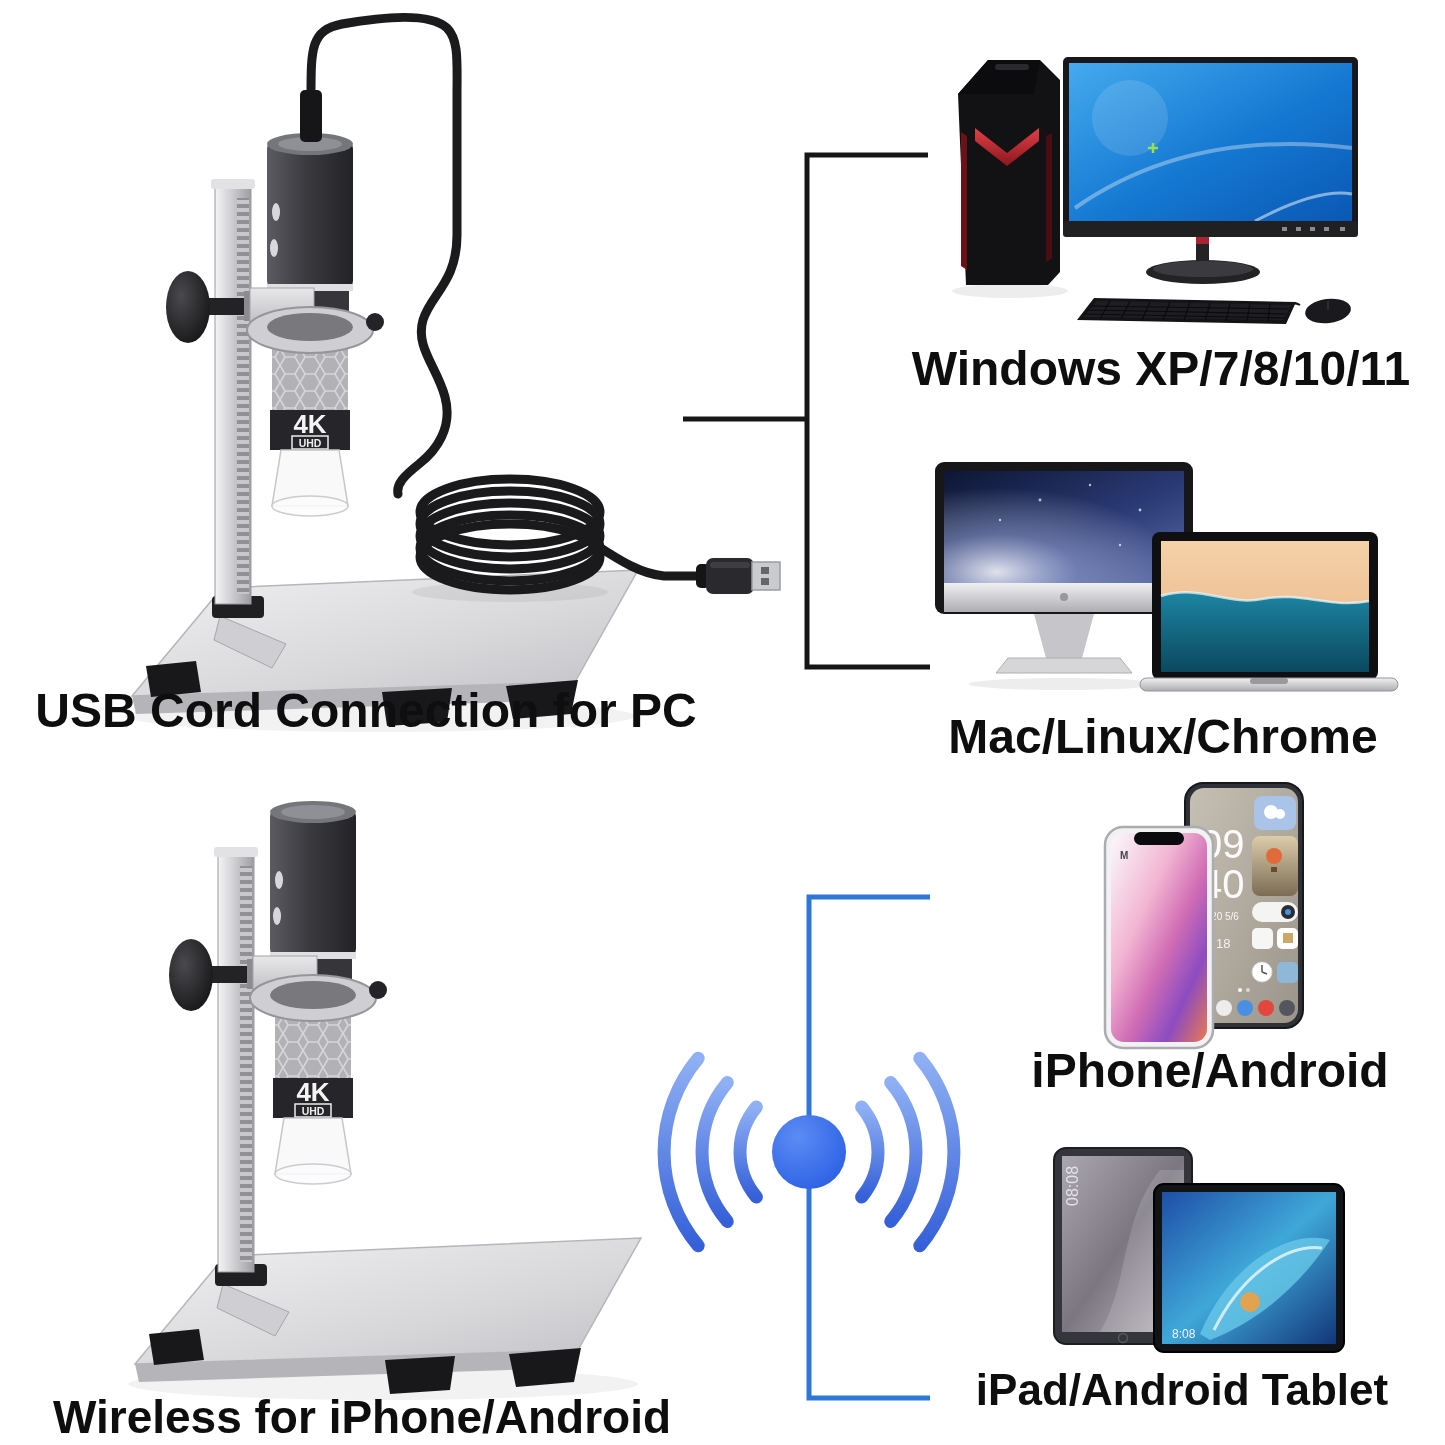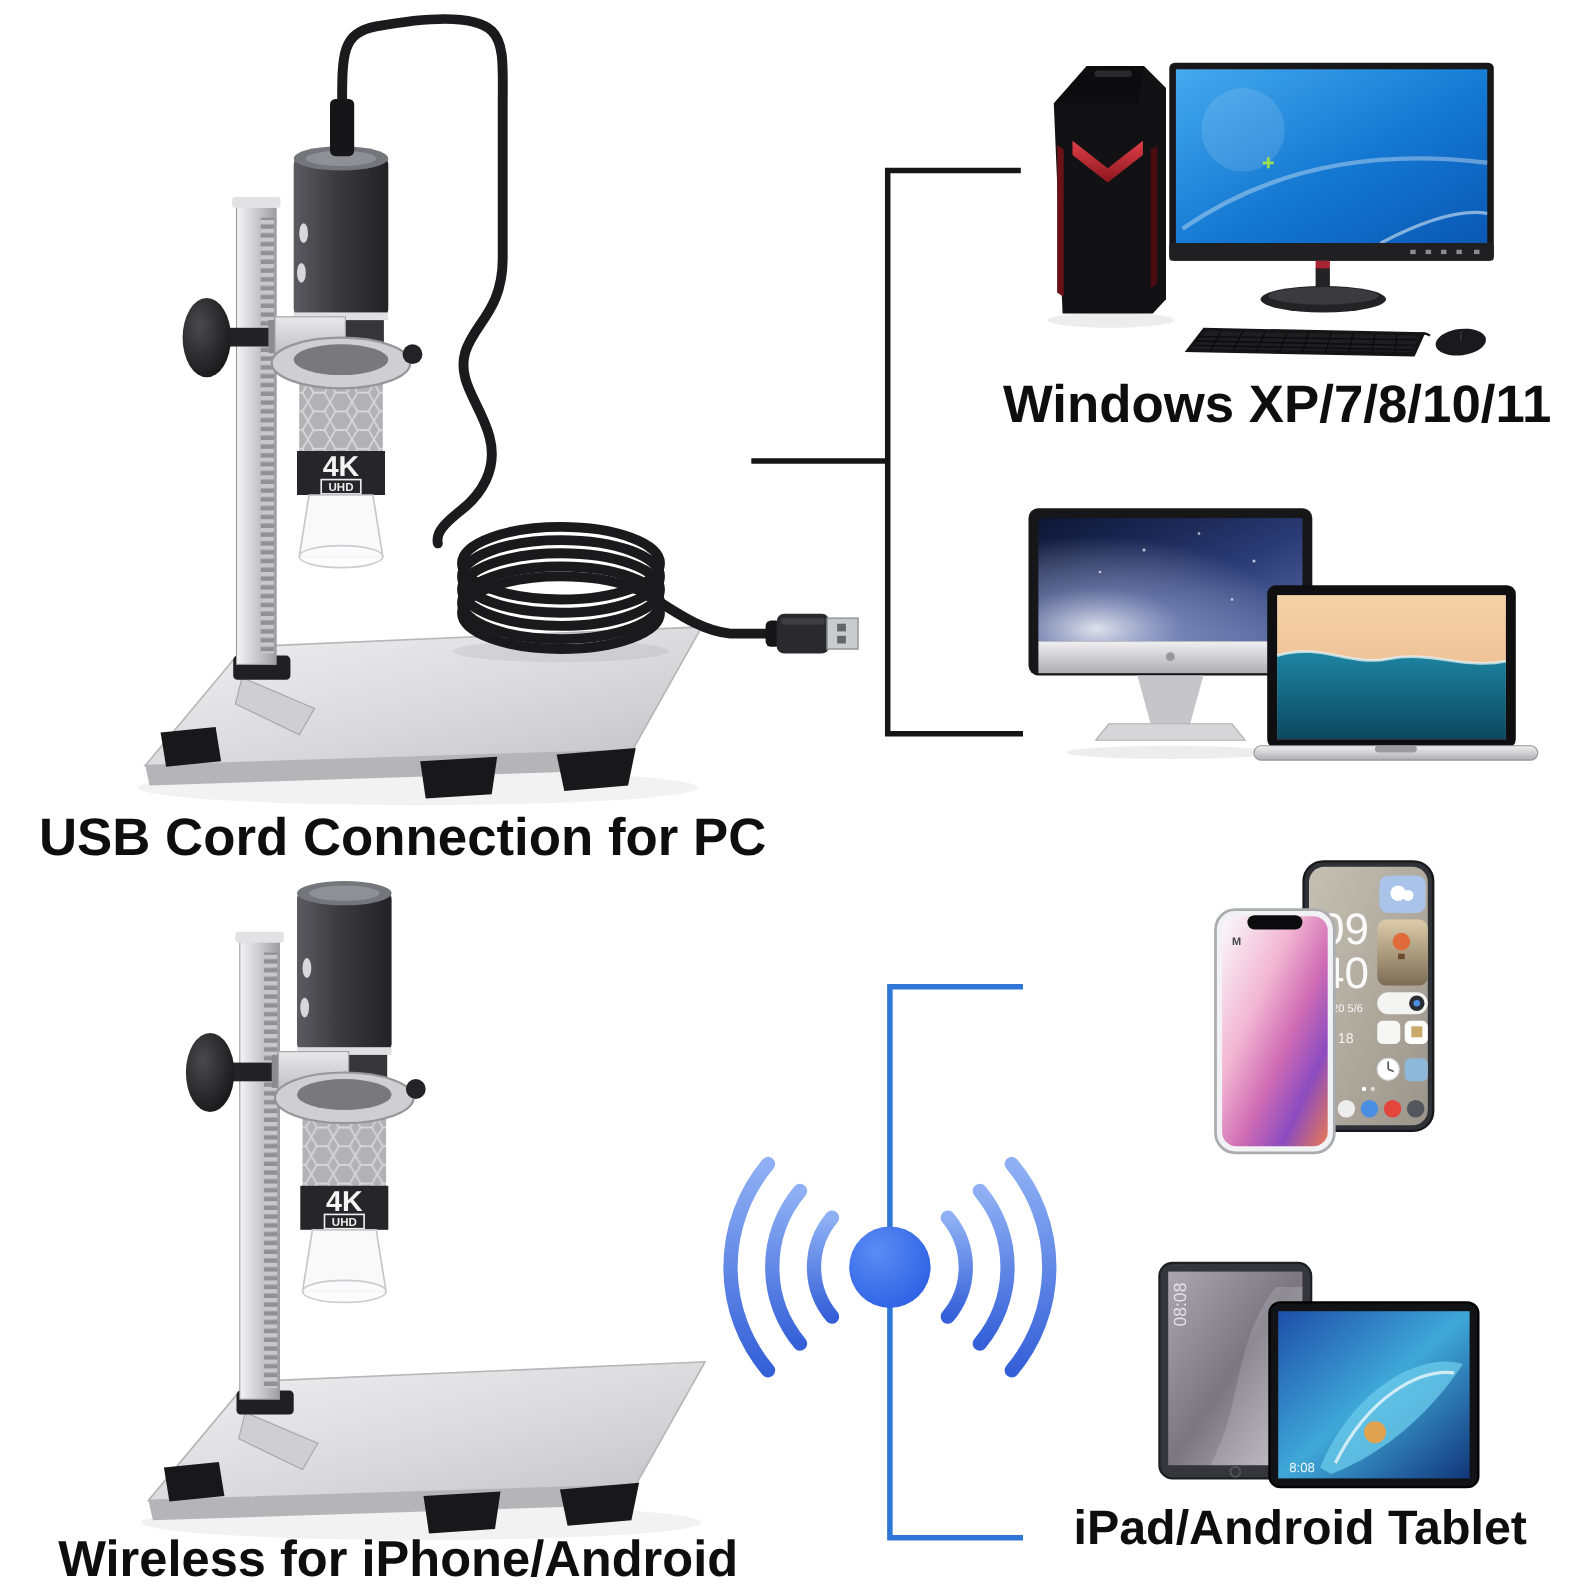--- a/index.html
+++ b/index.html
@@ -332,18 +332,20 @@
   <g>
     <rect x="1154" y="1184" width="190" height="168" rx="10" fill="#121316" stroke="#000000" stroke-width="2"></rect>
     <rect x="1162" y="1192" width="174" height="152" fill="url(#atabBg)"></rect>
     <path d="M1200,1334 C1230,1262 1292,1228 1330,1240 C1302,1282 1262,1320 1210,1340 Z" fill="#68c8e8" opacity="0.8"></path>
     <path d="M1214,1330 C1244,1270 1290,1244 1322,1248" fill="none" stroke="#ffffff" stroke-opacity="0.7" stroke-width="3"></path>
     <circle cx="1250" cy="1302" r="10" fill="#f0a040" opacity="0.9"></circle>
     <text x="1172" y="1338" font-size="12" fill="#ffffff" opacity="0.9">8:08</text>
   </g>
 </svg>
 
-<div class="caption cap-48" style="left:366px;top:738px;">USB Cord Connection for PC</div>
+<div class="caption cap-48" style="left:366px;top:687px;">USB Cord Connection for PC</div>
 <div class="caption cap-48" style="left:1161px;top:345px;">Windows XP/7/8/10/11</div>
+<div class="caption cap-48" style="left:1163px;top:713px;">Mac/Linux/Chrome</div>
+<div class="caption cap-48" style="left:1210px;top:1047px;">iPhone/Android</div>
 <div class="caption cap-46" style="left:362px;top:1394px;">Wireless for iPhone/Android</div>
 <div class="caption cap-44" style="left:1182px;top:1368px;">iPad/Android Tablet</div>
 
 </div>
 
 </body></html>

